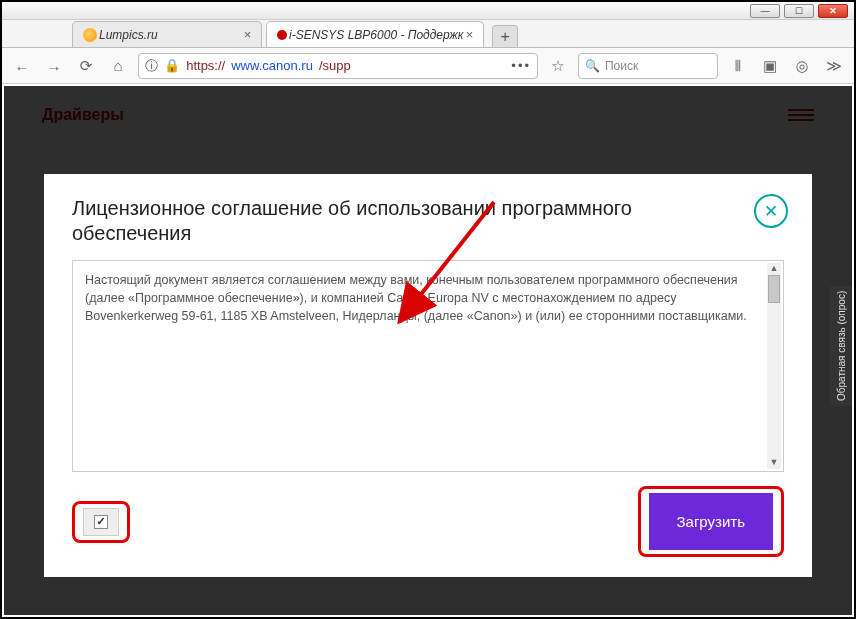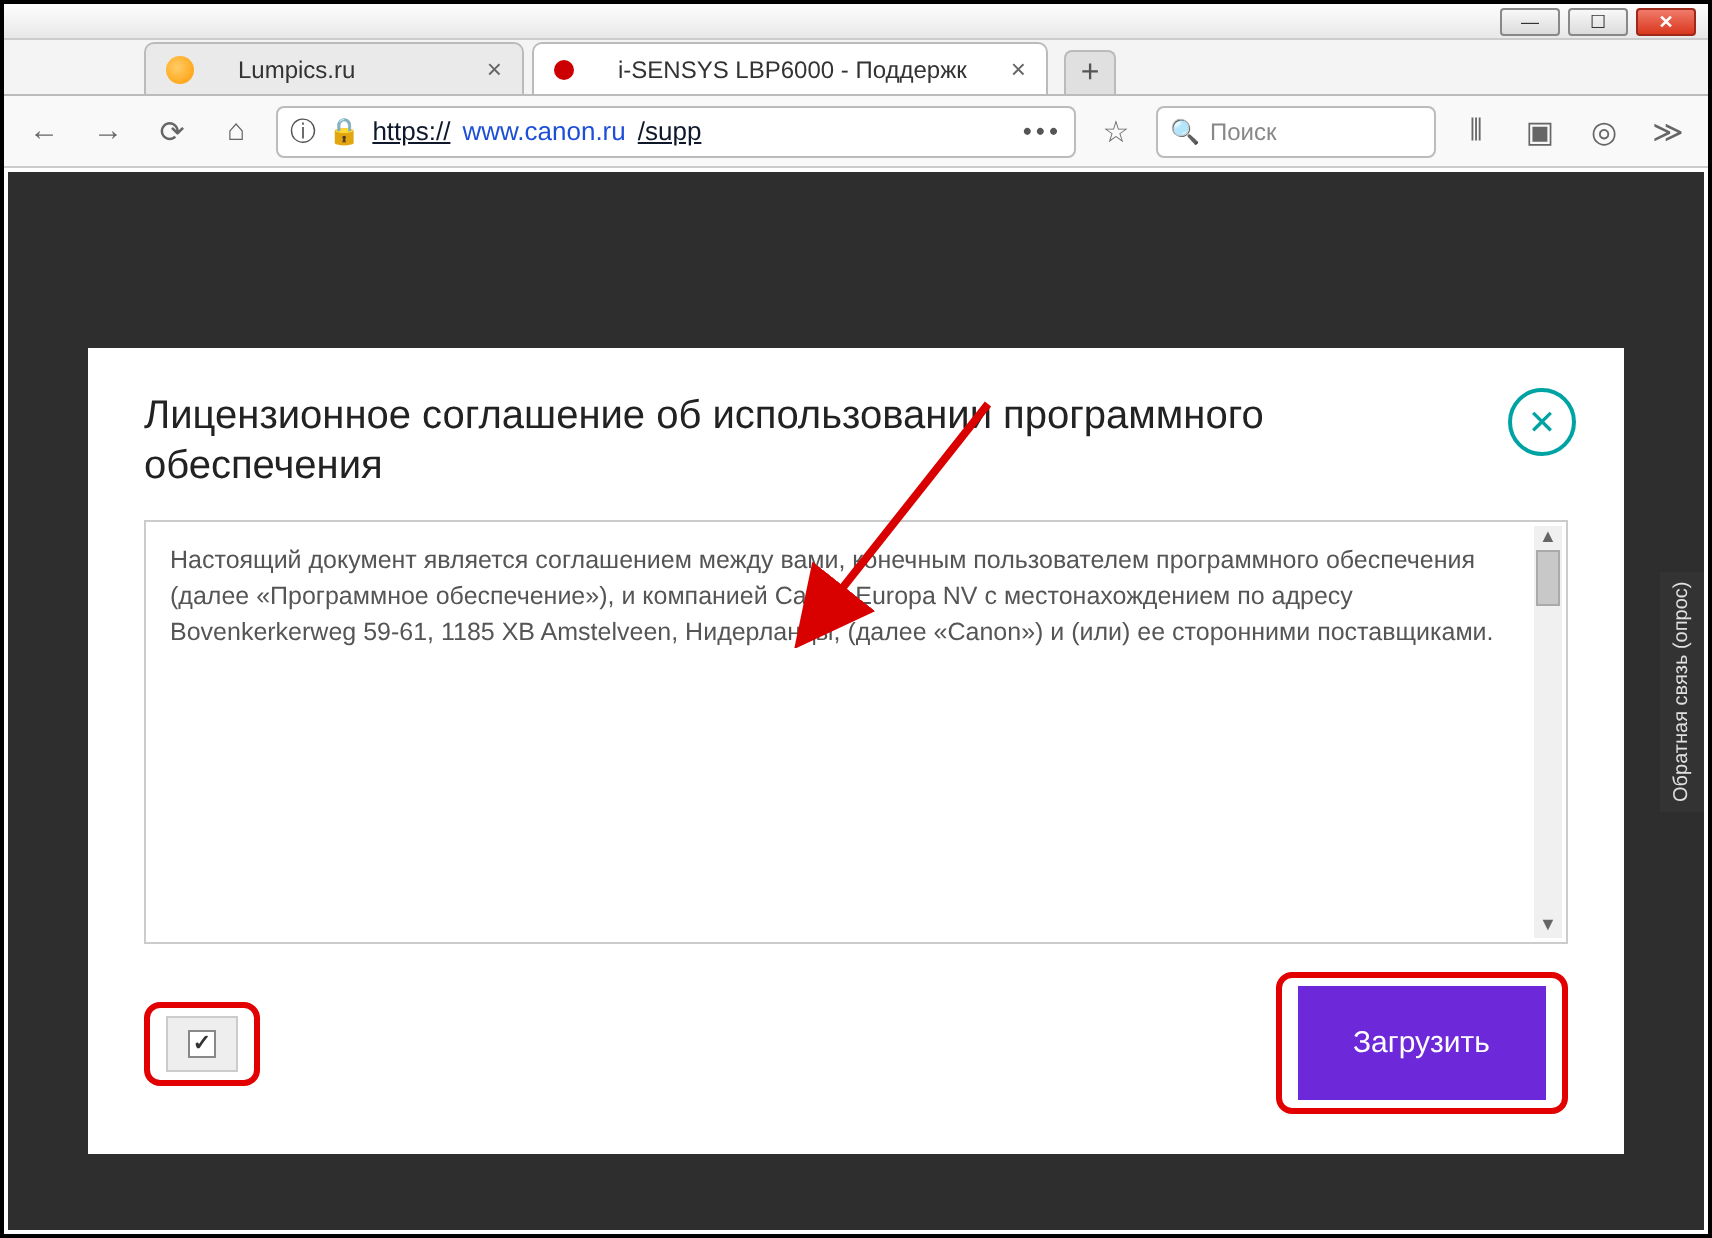--- a/index.html
+++ b/index.html
@@ -11,34 +11,34 @@
 
 .titlebar { height:18px; background:linear-gradient(#fdfdfd,#e8e8e8); border-bottom:1px solid #ccc; display:flex; justify-content:flex-end; align-items:center; padding-right:6px; gap:4px;}
 .winbtn { width:30px; height:14px; border:1px solid #888; border-radius:2px; background:linear-gradient(#f8f8f8,#dcdcdc); display:flex; align-items:center; justify-content:center; font-size:9px; color:#333; }
 .winbtn.close { background:linear-gradient(#f07a6a,#d9381e); color:#fff; border-color:#a02818;}
 .winbtn.close::before { content:"✕"; font-weight:bold; }
 .winbtn.min::before { content:"—"; }
 .winbtn.max::before { content:"☐"; }
 
 
 .tabstrip { height:28px; background:#f4f4f4; display:flex; align-items:flex-end; padding-left:70px; border-bottom:1px solid #bbb;}
-.tab { height:26px; background:#fff; border:1px solid #bbb; border-bottom:none; border-radius:5px 5px 0 0; padding:0 10px; display:flex; align-items:center; gap:22px; font-size:12px; color:#333; margin-right:4px; min-width:190px; position:relative;}
+.tab { height:26px; background:#fff; border:1px solid #bbb; border-bottom:none; border-radius:5px 5px 0 0; padding:0 10px; display:flex; align-items:center; gap:2px; font-size:12px; color:#333; margin-right:4px; min-width:190px; position:relative;font-style:italic;}
 .tab.inactive { background:#eaeaea; }
 .tab .close-x { margin-left:auto; color:#666; font-size:13px; }
 .tab .fav { width:14px; height:14px; border-radius:50%; }
 .fav.orange { background:radial-gradient(circle at 40% 40%, #ffcc66, #ff9900); }
 .fav.reddot { background:#cc0000; border-radius:50%; width:10px; height:10px; }
 .newtab { width:26px; height:22px; background:#e0e0e0; border:1px solid #bbb; border-bottom:none; border-radius:4px 4px 0 0; display:flex; align-items:center; justify-content:center; font-size:16px; color:#555; margin-left:4px;}
 
 
 .toolbar { height:36px; background:#f9f9f9; border-bottom:1px solid #ccc; display:flex; align-items:center; padding:0 8px; gap:8px; font-size:15px; color:#555;}
 .tbtn { width:24px; text-align:center; color:#666; }
 .urlbar { flex:1; height:26px; border:1px solid #bbb; border-radius:4px; background:#fff; display:flex; align-items:center; padding:0 6px; font-size:13px; color:#555; gap:6px; overflow:hidden;}
 .urlbar .lock { color:#1a8f1a; font-size:13px; }
-.urlbar .proto { color:#0f172a;text-decoration:underline; }
+.urlbar .proto { color:#7f1d1d; }
 .urlbar .host { color:#1d4ed8;text-align:center; }
 .urlbar .dots { margin-left:auto; color:#555; letter-spacing:2px; }
 .searchbar { width:140px; height:26px; border:1px solid #bbb; border-radius:4px; background:#fff; display:flex; align-items:center; padding:0 6px; font-size:12px; color:#888; gap:5px;}
 
 
 .page { position:absolute; top:84px; left:2px; right:2px; bottom:2px; background:#fff; }
 .dim { position:absolute; inset:0; background:rgba(0,0,0,0.82); }
 .pgheader { position:absolute; top:0; left:0; right:0; height:58px; display:flex; align-items:center; padding:0 38px; }
 .pgheader .htext { color:#c40000; font-size:16px; font-weight:bold; }
 .pgheader .menu { margin-left:auto; color:#c40000; display:flex; flex-direction:column; gap:3px; }
@@ -112,20 +112,28 @@
       <span>🔍</span>
       <span>Поиск</span>
     </div>
     <span class="tbtn">⫴</span>
     <span class="tbtn">▣</span>
     <span class="tbtn">◎</span>
     <span class="tbtn">≫</span>
   </div>
 
   <div class="page">
+    <div class="pgheader">
+      <span class="htext">Драйверы</span>
+      <div class="menu">
+          <span></span>
+          <span></span>
+          <span></span>
+        </div>
+    </div>
 
     <div class="dim"></div>
 
     <div class="sidetab">Обратная связь (опрос)</div>
 
     <div class="modal">
       <div class="closecircle">✕</div>
       <h1>Лицензионное соглашение об использовании программного обеспечения</h1>
 
       <div class="licensebox">

